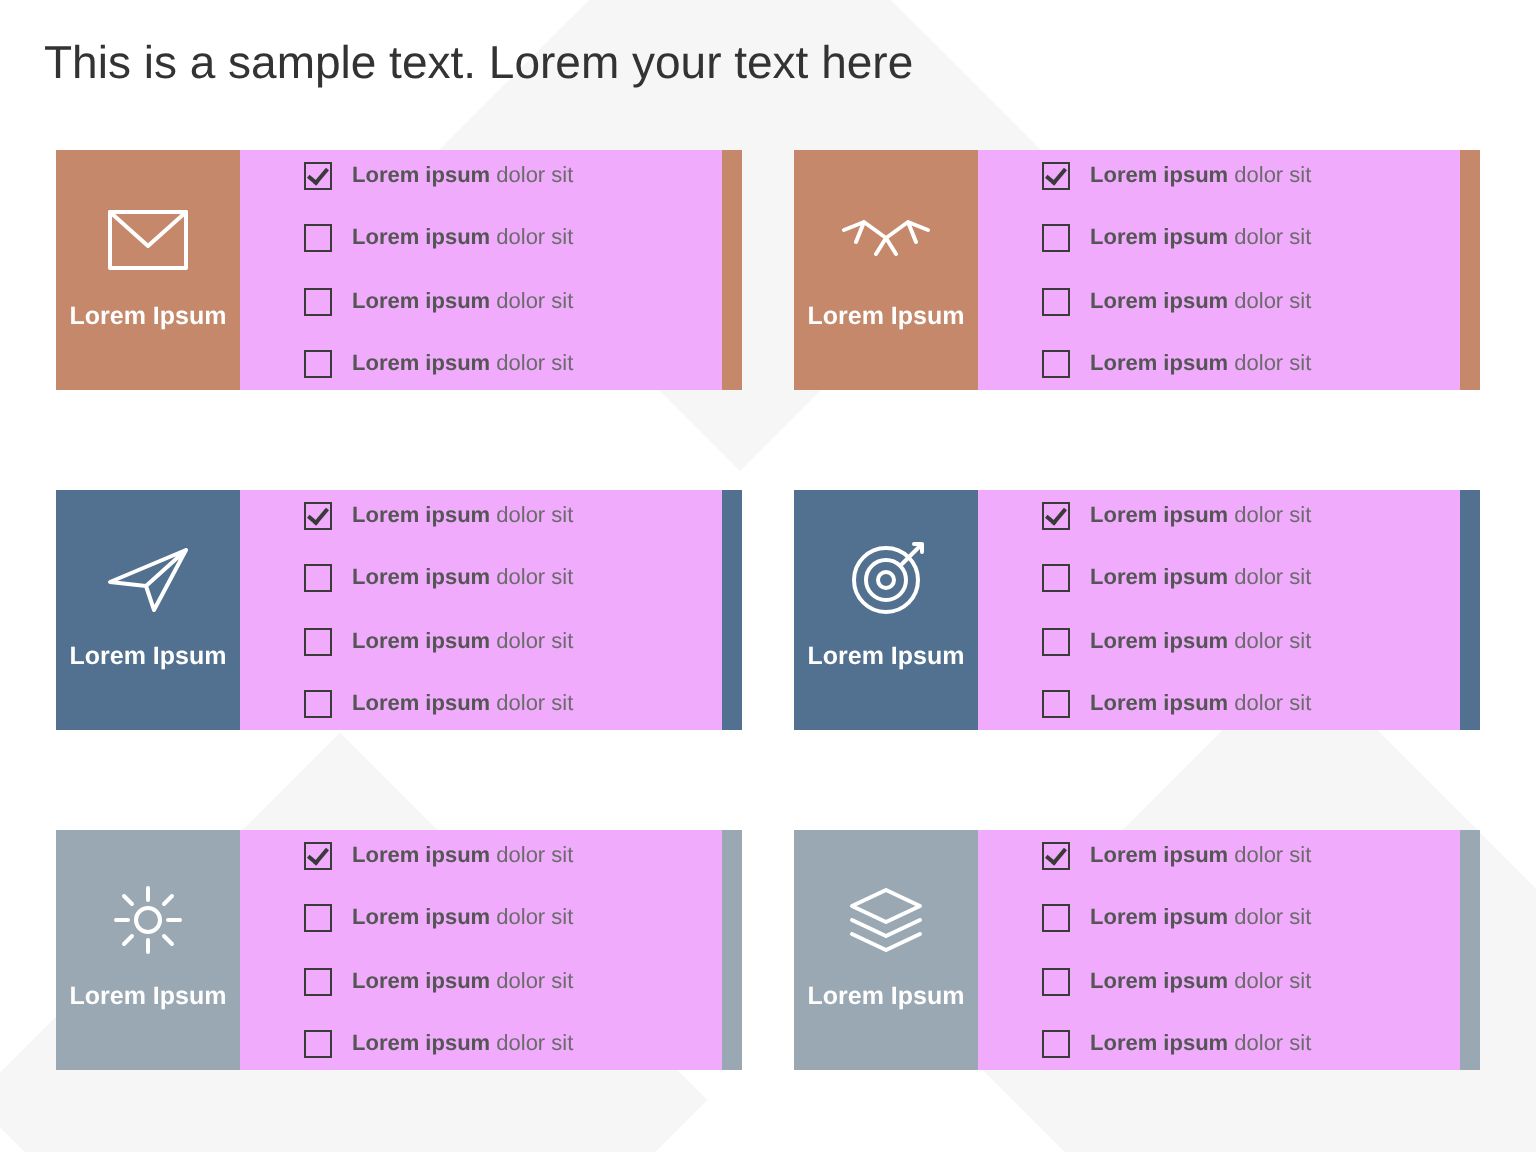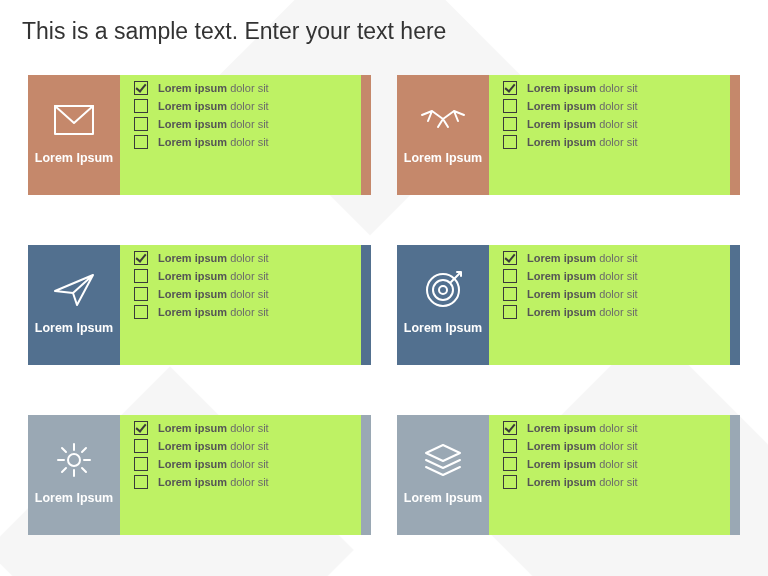--- a/index.html
+++ b/index.html
@@ -58,25 +58,25 @@
     justify-content: center;
     margin-bottom: 10px;
   }
   .card-left .lbl {
     font-size: 12.5px;
     line-height: 1.25;
     font-weight: 700;
   }
   .card-body {
     flex: 1;
-    background: #bef264;
-    padding: 6px 8px 6px 14px;
+    background: #f0abfc;
+    padding: 6px 8px 6px 32px;
     display: flex;
     flex-direction: column;
-    justify-content: flex-start;
+    justify-content: space-between;
     gap: 4px;
   }
   .card-stripe {
     width: 10px;
     height: 100%;
   }
   .row {
     display: flex;
     align-items: center;
     gap: 10px;
@@ -110,21 +110,21 @@
 </style>
 </head>
 <body>
 
 <div class="bg-shapes">
   <div class="bg-a"></div>
   <div class="bg-b"></div>
   <div class="bg-c"></div>
 </div>
 
-<div class="title">This is a sample text. Enter your text here</div>
+<div class="title">This is a sample text. Lorem your text here</div>
 
 <div class="grid">
     <div class="card">
       <div class="card-left" style="background: rgb(197, 136, 107);">
         <div class="icon-wrap">
           <svg width="44" height="34" viewBox="0 0 44 34">
             <rect x="3" y="3" width="38" height="28" stroke="#ffffff" stroke-width="2" fill="none" stroke-linecap="round" stroke-linejoin="round"></rect>
             <path d="M3 3 L22 20 L41 3" stroke="#ffffff" stroke-width="2" fill="none" stroke-linecap="round" stroke-linejoin="round"></path>
           </svg>
         </div>

